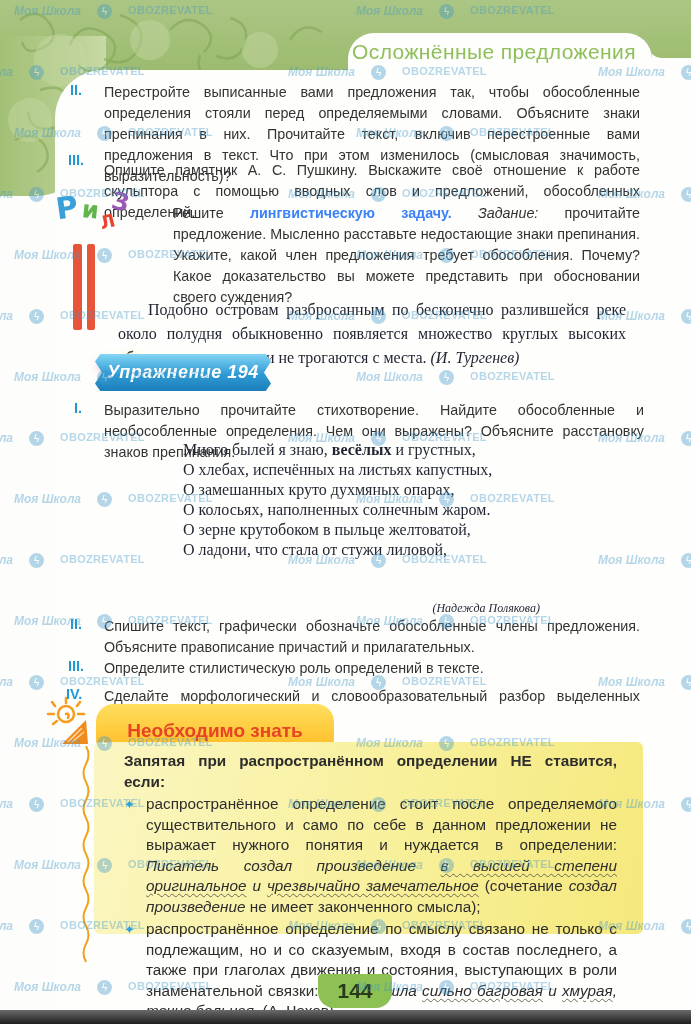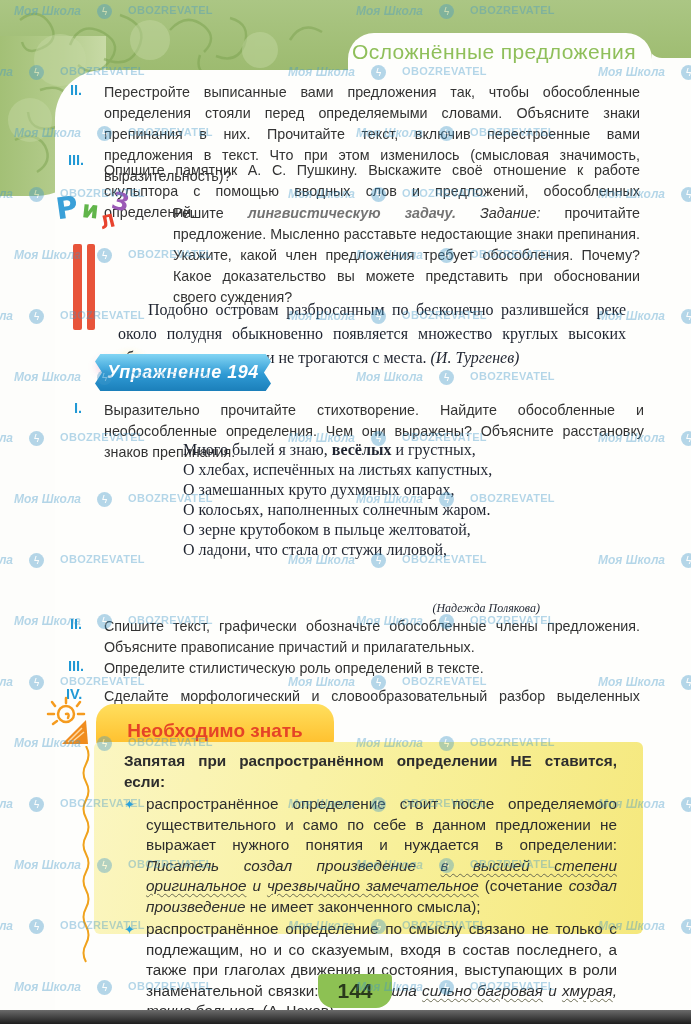--- a/index.html
+++ b/index.html
@@ -23,21 +23,21 @@
        font-size:21px;letter-spacing:.4px;color:#8fbf5a;}
   
   .abs{position:absolute;}
   .body-txt{font-size:14.3px;line-height:21px;text-align:justify;color:#333;}
   .num{position:absolute;font-weight:bold;color:#2199d5;font-size:14.5px;}
   .serif{font-family:"Liberation Serif",serif;color:#1f2430;}
   .rb{font-weight:bold;}
   .ri{font-style:italic;}
   .rw{text-decoration:underline;text-decoration-style:wavy;text-decoration-color:#6b6b52;
       text-decoration-thickness:1px;text-underline-offset:2px;}
-  .rc{color:#737373;font-style:italic;}
+  .rc{color:#3b82f6;}
   
   .ex-badge{position:absolute;left:95px;top:354px;width:176px;height:37px;
       background:linear-gradient(180deg,#83d5f4,#2f9ad4 55%,#1b7fba);
       clip-path:polygon(3% 0,97% 0,100% 20%,96% 50%,100% 80%,97% 100%,3% 100%,0 80%,4% 50%,0 20%);
       color:#fff;font-size:18px;font-weight:bold;font-style:italic;
       display:flex;align-items:center;justify-content:center;letter-spacing:.5px;}
   .smudge{position:absolute;left:84px;top:344px;width:84px;height:50px;filter:blur(4px);opacity:.85;
       background:
         radial-gradient(22px 14px at 30% 45%,#e87fb4 0%,rgba(232,127,180,0) 70%),
         radial-gradient(20px 12px at 55% 35%,#f2d44e 0%,rgba(242,212,78,0) 70%),

